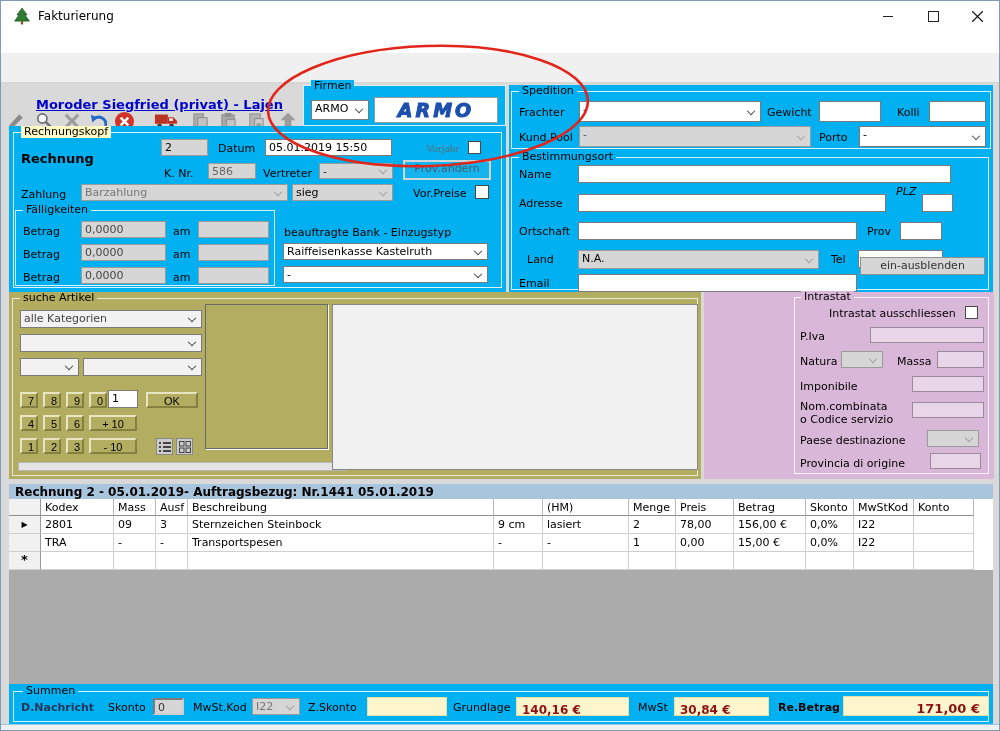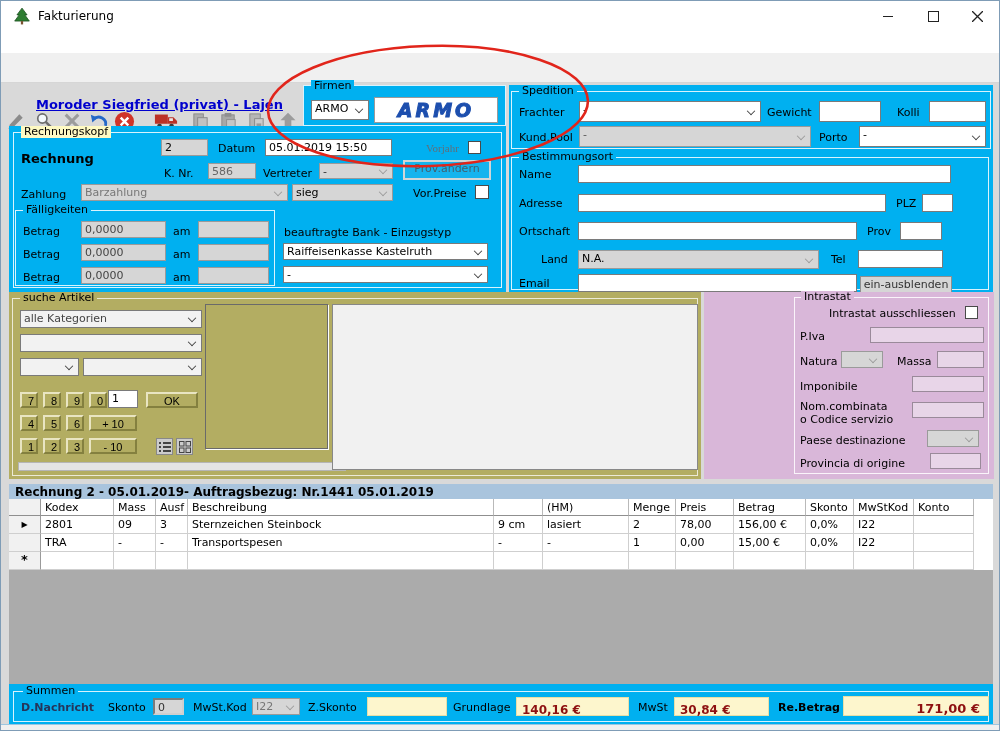--- a/index.html
+++ b/index.html
@@ -172,36 +172,36 @@
   <div class="in sel" style="left:858px;top:125px;width:127px;height:21px;"><span>-</span></div>
 
   <div class="gb" style="left:510px;top:156px;width:478px;height:133px;"></div>
   <span class="gl" style="left:518px;top:150px;background:#00b0f0;">Bestimmungsort</span>
 
   <span class="lbl" style="left:518px;top:167px;">Name</span>
   <div class="in" style="left:577px;top:164px;width:373px;height:18px;"><span></span></div>
 
   <span class="lbl" style="left:518px;top:196px;">Adresse</span>
   <div class="in" style="left:577px;top:193px;width:308px;height:18px;"><span></span></div>
-  <span class="lbl" style="left:895px;top:196px;">PLZ</span>
+  <span class="lbl" style="left:895px;top:184px;font-style:italic;">PLZ</span>
   <div class="in" style="left:921px;top:193px;width:31px;height:18px;"><span></span></div>
 
   <span class="lbl" style="left:518px;top:224px;">Ortschaft</span>
   <div class="in" style="left:577px;top:221px;width:279px;height:18px;"><span></span></div>
   <span class="lbl" style="left:866px;top:224px;">Prov</span>
   <div class="in" style="left:899px;top:221px;width:42px;height:18px;"><span></span></div>
 
-  <span class="lbl" style="left:540px;top:252px;">Land</span>
+  <span class="lbl" style="left:526px;top:252px;">Land</span>
   <div class="in ind sel seld" style="left:577px;top:249px;width:241px;height:19px;color:#000;"><span>N.A.</span></div>
   <span class="lbl" style="left:830px;top:252px;">Tel</span>
   <div class="in" style="left:857px;top:249px;width:85px;height:18px;"><span></span></div>
 
   <span class="lbl" style="left:518px;top:276px;">Email</span>
   <div class="in" style="left:577px;top:273px;width:279px;height:18px;"><span></span></div>
-  <div class="abs" style="left:859px;top:275px;width:92px;height:18px;background:#d6d6d6;border:1px solid #8f8f8f;text-align:center;font-size:11px;line-height:16px;color:#333;cursor:pointer;">
+  <div class="abs" style="left:859px;top:256px;width:125px;height:18px;background:#d6d6d6;border:1px solid #8f8f8f;text-align:center;font-size:11px;line-height:16px;color:#333;cursor:pointer;">
     <span>ein-ausblenden</span>
   </div>
 
   <div class="abs" style="left:8px;top:125px;width:497px;height:166px;background:#00b0f0;"></div>
   <div class="gb" style="left:12px;top:131px;width:489px;height:156px;"></div>
   <span class="gl" style="left:20px;top:125px;background:#fef9c3;">Rechnungskopf</span>
 
   <span class="lbl" style="left:20px;top:151px;font-size:13px;font-weight:bold;">Rechnung</span>
   <div class="in ind" style="left:160px;top:138px;width:47px;height:17px;color:#000;"><span>2</span></div>
   <span class="lbl" style="left:217px;top:141px;">Datum</span>

